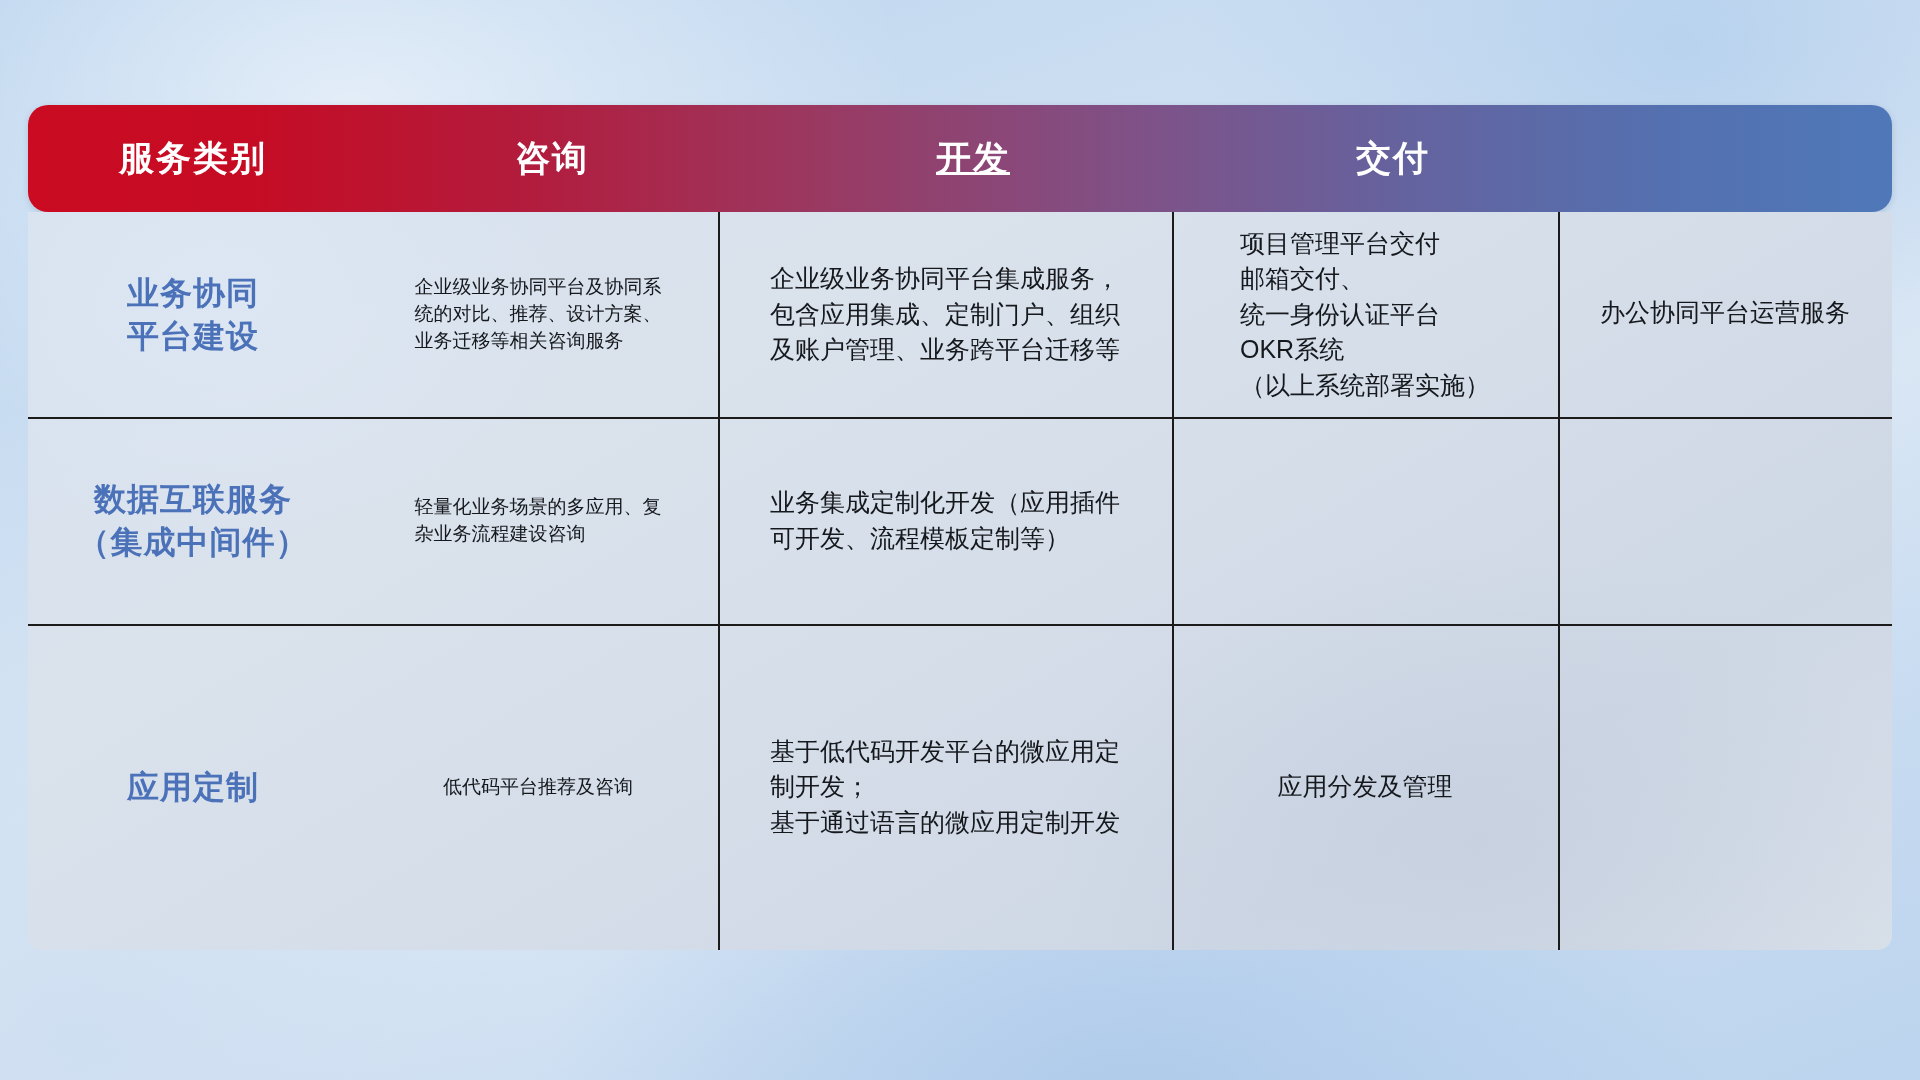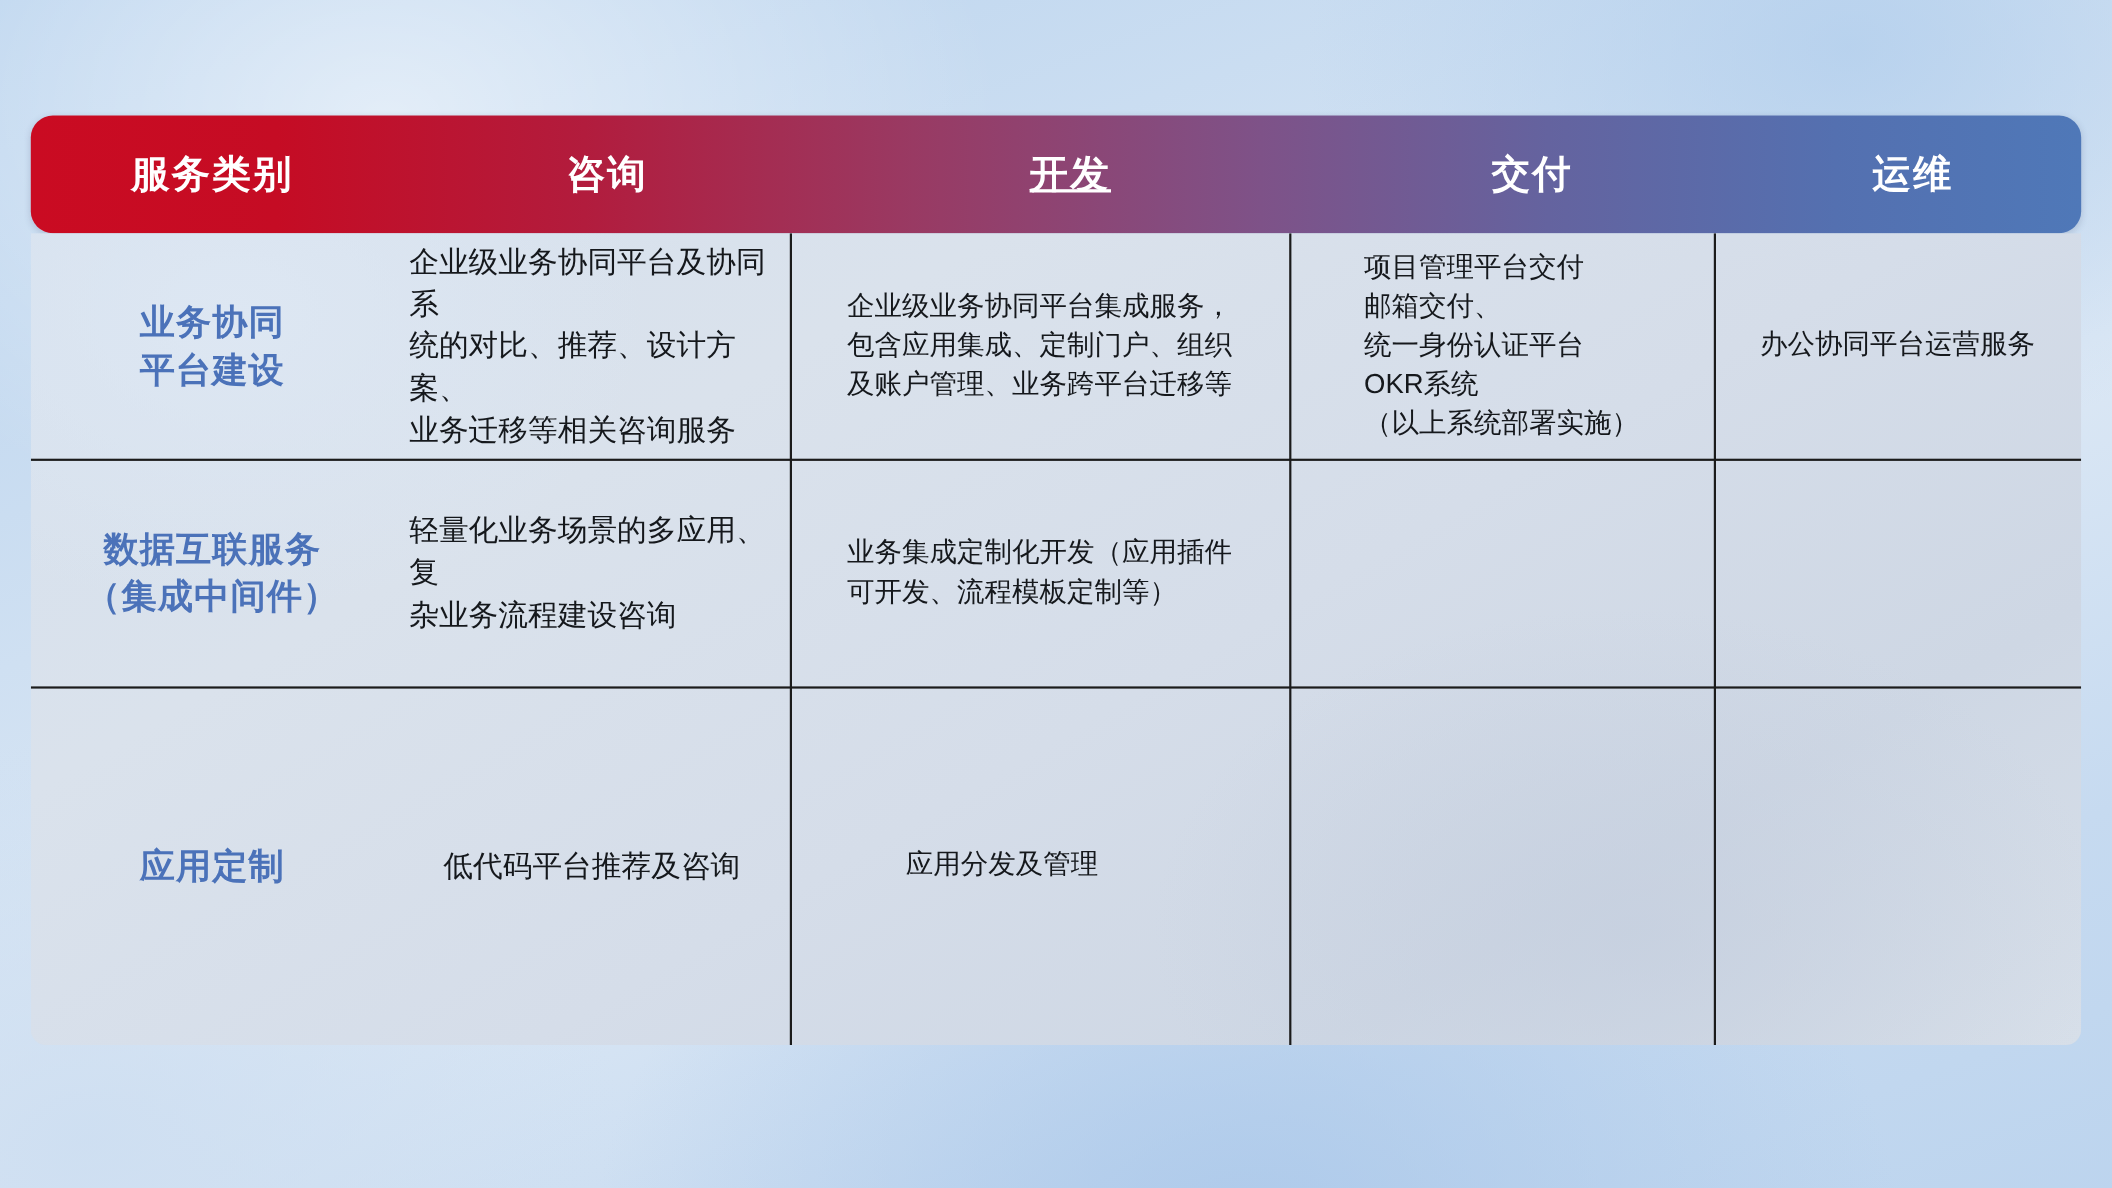--- a/index.html
+++ b/index.html
@@ -135,36 +135,35 @@
 
   .rowlabel {
     color: #4b72b9;
     font-weight: bold;
     font-size: 32px;
     line-height: 1.34;
     letter-spacing: 1px;
     white-space: pre-line;
     text-align: center;
   }
-  .c1 { font-size: 27px; }
+  .c1 { font-size: 19px; }
   .c4 { font-size: 25px; font-family: Liberation Mono, monospace; }
 </style>
 </head>
 <body>
 
 <div id="page">
 
   <div id="table-wrap">
 
     <div class="tbl-header">
       <div class="th th-c0">服务类别</div>
       <div class="th th-c1">咨询</div>
       <div class="th th-c2">开发</div>
       <div class="th th-c3">交付</div>
-      <div class="th th-c4">运维</div>
     </div>
 
     <div class="tbl-body">
 
       <div class="col-sep" id="colsep-1"></div>
       <div class="col-sep" id="colsep-2"></div>
       <div class="col-sep" id="colsep-3"></div>
 
       <div class="row row-1">
         <div class="cell c0 rowlabel">业务协同
@@ -194,19 +193,22 @@
 可开发、流程模板定制等）</div>
         <div class="cell c3"></div>
         <div class="cell c4"></div>
       </div>
 
       <div class="row-sep" id="sep-2"></div>
 
       <div class="row row-3">
         <div class="cell c0 rowlabel">应用定制</div>
         <div class="cell c1">低代码平台推荐及咨询</div>
+        <div class="cell c2">基于低代码开发平台的微应用定
+制开发；
+基于通过语言的微应用定制开发</div>
         <div class="cell c3">应用分发及管理</div>
         <div class="cell c4"></div>
       </div>
 
     </div>
   </div>
 </div>
 
 </body></html>

